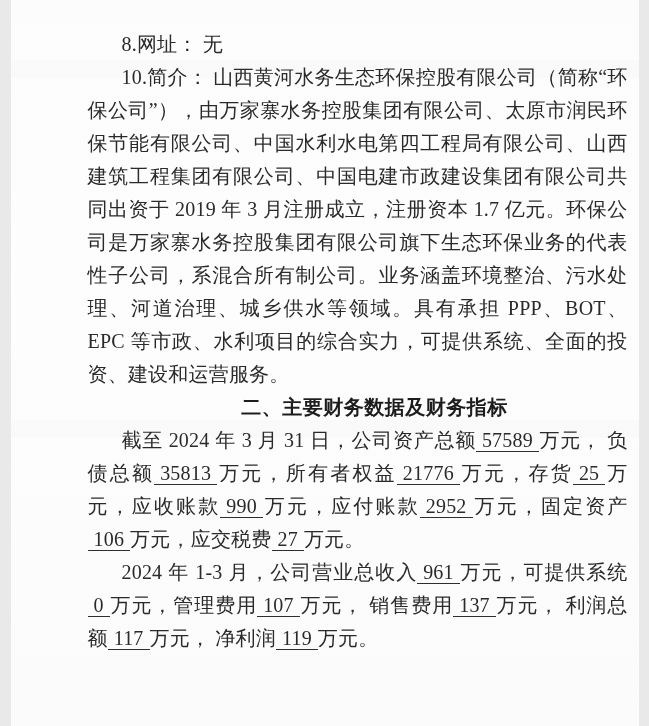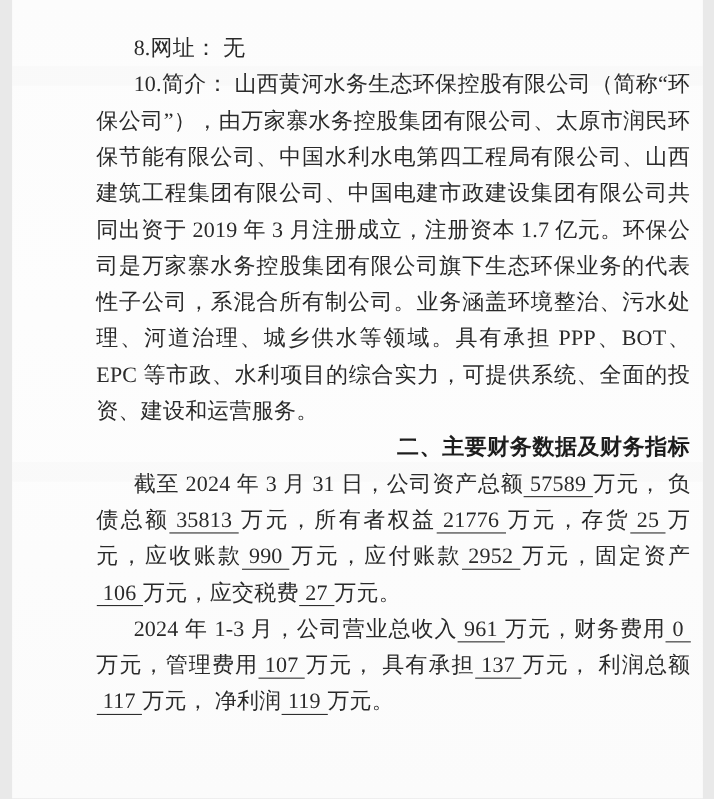--- a/index.html
+++ b/index.html
@@ -30,21 +30,21 @@
     line-height: 33px;
     color: #2a2a2a;
     text-align: justify;
     text-indent: 34px;
     letter-spacing: 0.2px;
   }
   .heading {
     font-family: "Liberation Sans", "DejaVu Sans", sans-serif;
     font-weight: 700;
     color: #1d1d1d;
-    text-align: right;
+    text-align: center;
     letter-spacing: 0.5px;
   }
   .u {
     border-bottom: 1px solid #2e2e2e;
     padding: 0 6px;
   }
   
   .scan-band {
     position: absolute;
     left: 0;
@@ -58,16 +58,16 @@
 <body>
 
 <div class="page">
   <div class="scan-band" style="top: 60px;"></div>
   <div class="scan-band" style="top: 420px;"></div>
   <div class="content">
       <p class="line"><span>8.网址： 无</span></p>
       <p class="line"><span>10.简介： 山西黄河水务生态环保控股有限公司（简称“环保公司”），由万家寨水务控股集团有限公司、太原市润民环保节能有限公司、中国水利水电第四工程局有限公司、山西建筑工程集团有限公司、中国电建市政建设集团有限公司共同出资于 2019 年 3 月注册成立，注册资本 1.7 亿元。环保公司是万家寨水务控股集团有限公司旗下生态环保业务的代表性子公司，系混合所有制公司。业务涵盖环境整治、污水处理、河道治理、城乡供水等领域。具有承担 PPP、BOT、EPC 等市政、水利项目的综合实力，可提供系统、全面的投资、建设和运营服务。</span></p>
       <h2 class="line heading"><span>二、主要财务数据及财务指标</span></h2>
       <p class="line"><span>截至 2024 年 3 月 31 日，公司资产总额</span><span class="u">57589</span><span>万元， 负债总额</span><span class="u">35813</span><span>万元，所有者权益</span><span class="u">21776</span><span>万元，存货</span><span class="u">25</span><span>万元，应收账款</span><span class="u">990</span><span>万元，应付账款</span><span class="u">2952</span><span>万元，固定资产</span><span class="u">106</span><span>万元，应交税费</span><span class="u">27</span><span>万元。</span></p>
-      <p class="line"><span>2024 年 1-3 月，公司营业总收入</span><span class="u">961</span><span>万元，财务费用</span><span class="u">0</span><span>万元，管理费用</span><span class="u">107</span><span>万元， 具有承担</span><span class="u">137</span><span>万元， 利润总额</span><span class="u">117</span><span>万元， 净利润</span><span class="u">119</span><span>万元。</span></p>
+      <p class="line"><span>2024 年 1-3 月，公司营业总收入</span><span class="u">961</span><span>万元，可提供系统</span><span class="u">0</span><span>万元，管理费用</span><span class="u">107</span><span>万元， 销售费用</span><span class="u">137</span><span>万元， 利润总额</span><span class="u">117</span><span>万元， 净利润</span><span class="u">119</span><span>万元。</span></p>
       <h2 class="line heading"></h2>
     </div>
 </div>
 
 </body></html>

